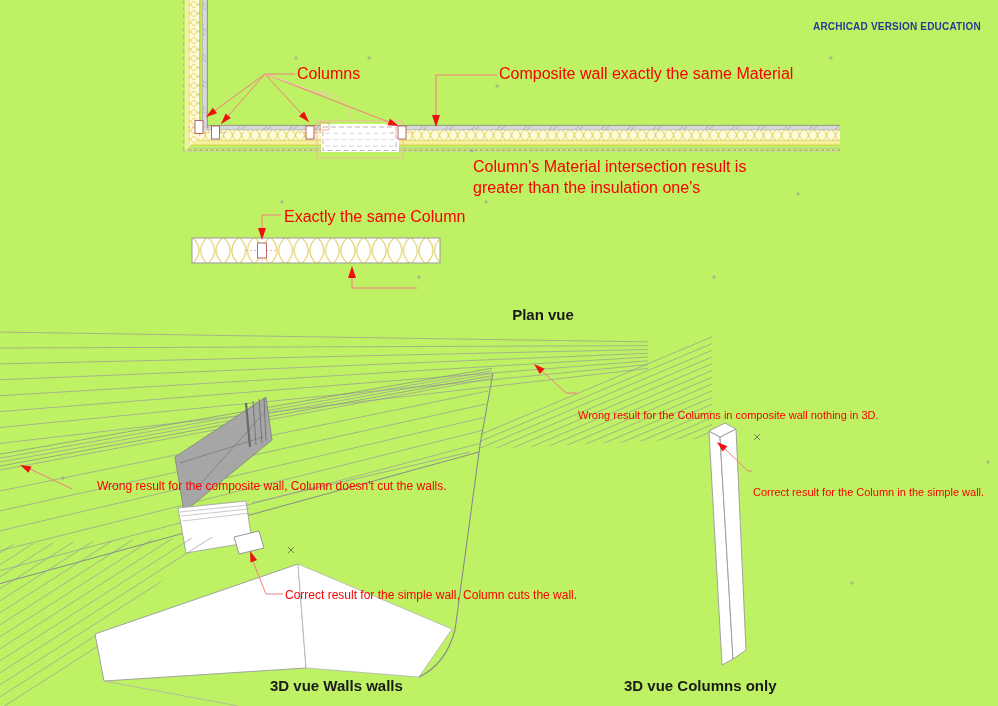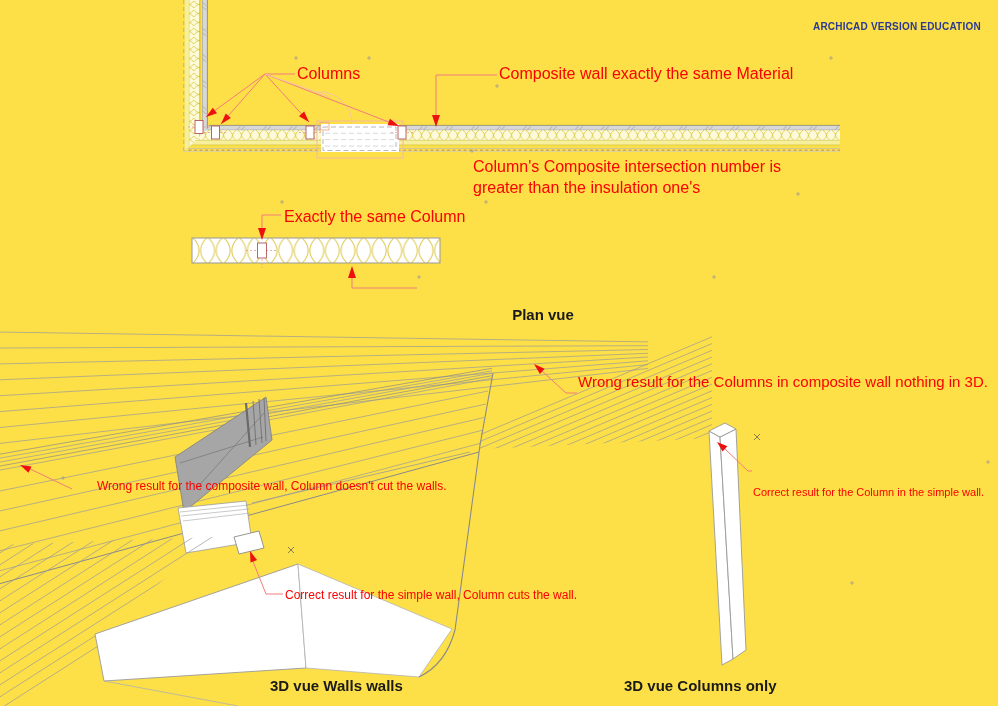--- a/index.html
+++ b/index.html
@@ -1,16 +1,16 @@
 <!DOCTYPE html>
 <html><head>
 <meta charset="utf-8">
 <style>
   html,body{margin:0;padding:0;background:#fff;}
-  #canvas{position:relative;width:998px;height:706px;background:#fde047;overflow:hidden;
+  #canvas{position:relative;width:998px;height:706px;background:#bef264;overflow:hidden;
           font-family:"Liberation Sans",sans-serif;}
   #linework{position:absolute;left:0;top:0;}
   .ann{position:absolute;white-space:nowrap;color:#fa0000;line-height:1.2;}
   .ann.big{font-size:16px;}
   .ann.med{font-size:12px;}
   .caption{position:absolute;color:#1a1a1a;font-weight:bold;font-size:15px;white-space:nowrap;}
   .watermark{position:absolute;left:813px;top:21px;width:170px;color:#2b3990;font-weight:bold;
              font-size:10px;letter-spacing:.2px;white-space:nowrap;}
 </style>
 </head>
@@ -254,34 +254,34 @@
   </g>
 </svg>
 
 <div class="watermark">ARCHICAD VERSION EDUCATION</div>
 
 <div class="ann big" style="left:297px;top:64px;">Columns</div>
 
 <div class="ann big" style="left:499px;top:64px;">Composite wall exactly the same Material</div>
 
 <div class="ann big" style="left:473px;top:156px;line-height:1.32;">
-  <div>Column's Composite intersection number is</div>
+  <div>Column's Material intersection result is</div>
   <div>greater than the insulation one's</div>
 </div>
 
 <div class="ann big" style="left:284px;top:207px;">Exactly the same Column</div>
 
 
 <div class="caption" style="left:503px;top:306px;width:80px;text-align:center;">Plan vue</div>
 
 <div class="ann med" style="left:73px;top:479px;line-height:1.25;margin-left:24px;">
   <div>Wrong result for the composite wall, Column doesn't cut the walls.</div>
 </div>
 
-<div class="ann" style="left:578px;top:373px;font-size:15px;">Wrong result for the Columns in composite wall nothing in 3D.</div>
+<div class="ann" style="left:578px;top:409px;font-size:11px;">Wrong result for the Columns in composite wall nothing in 3D.</div>
 
 <div class="ann med" style="left:285px;top:588px;">Correct result for the simple wall, Column cuts the wall.</div>
 
 <div class="ann" style="left:753px;top:486px;font-size:11px;">Correct result for the Column in the simple wall.</div>
 
 <div class="caption" style="left:270px;top:677px;">3D vue Walls walls</div>
 
 <div class="caption" style="left:624px;top:677px;">3D vue Columns only</div>
 
 </div>

